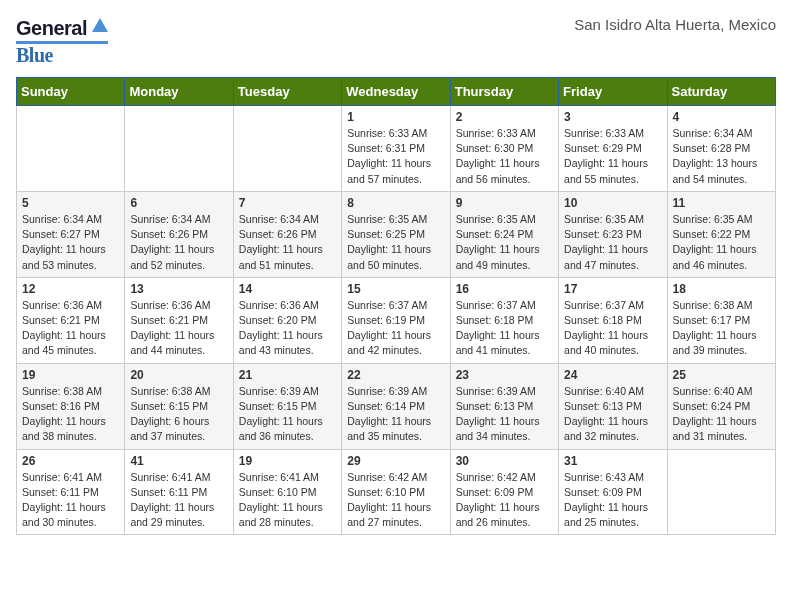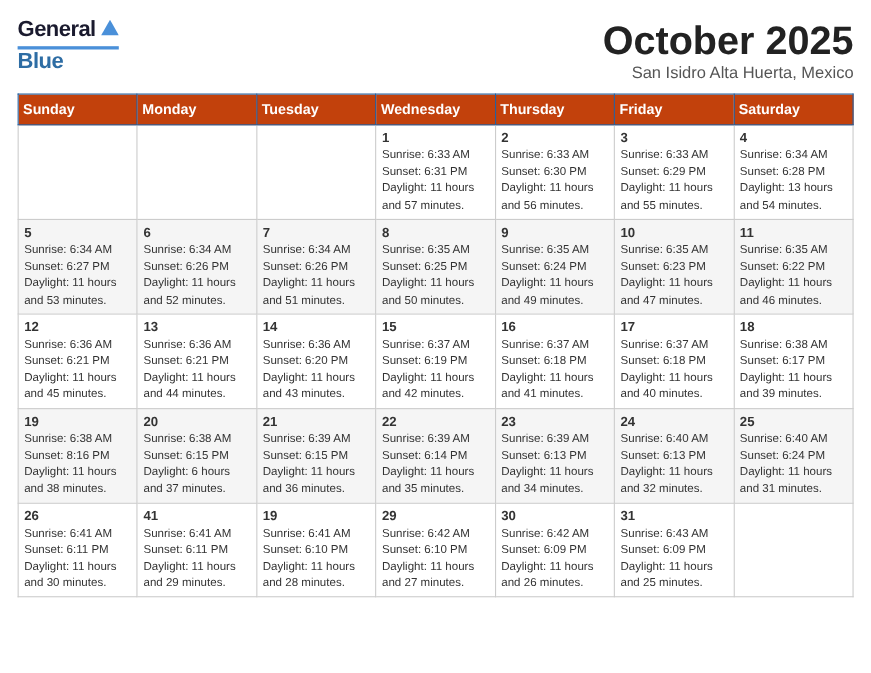--- a/index.html
+++ b/index.html
@@ -27,21 +27,21 @@
     .location {
       font-size: 15px;
       color: #555;
     }
     .calendar {
       width: 100%;
       border-collapse: collapse;
       border: 1px solid #ccc;
     }
     .calendar th {
-      background: #c2410c;
+      background: #4d7c0f;
       color: #fff;
       font-size: 13px;
       font-weight: bold;
       padding: 6px 4px;
       text-align: left;
       border: 1px solid #2560a0;
     }
     .calendar td {
       vertical-align: top;
       border: 1px solid #ccc;
@@ -76,24 +76,25 @@
       font-size: 20px;
       font-weight: bold;
       color: #1a1a2e;
       letter-spacing: -0.5px;
     }
     .logo-blue-text {
       font-size: 20px;
       font-weight: bold;
       color: #2e6da4;
       letter-spacing: -0.5px;
+      font-family: Liberation Serif, serif;
     }
     .logo-row {
       display: flex;
-      align-items: flex-start;
+      align-items: center;
     }
     .logo-icon {
       display: inline-block;
       margin-left: 3px;
       margin-bottom: 2px;
     }
     .underline-blue {
       height: 3px;
       background: #4a90d9;
       margin-top: 1px;
@@ -110,21 +111,20 @@
       <div class="logo-icon">
         <svg width="18" height="18" viewBox="0 0 18 18">
           <polygon points="2,16 10,2 18,16" fill="#4a90d9"></polygon>
         </svg>
       </div>
     </div>
     <div class="underline-blue"></div>
     <span class="logo-blue-text">Blue</span>
   </div>
   <div class="title-block">
-    <div class="month-title">October 2025</div>
     <div class="location">San Isidro Alta Huerta, Mexico</div>
   </div>
 </div>
 
 <table class="calendar">
   <thead>
     <tr>
     <th>Sunday</th>
         <th>Monday</th>
         <th>Tuesday</th>

